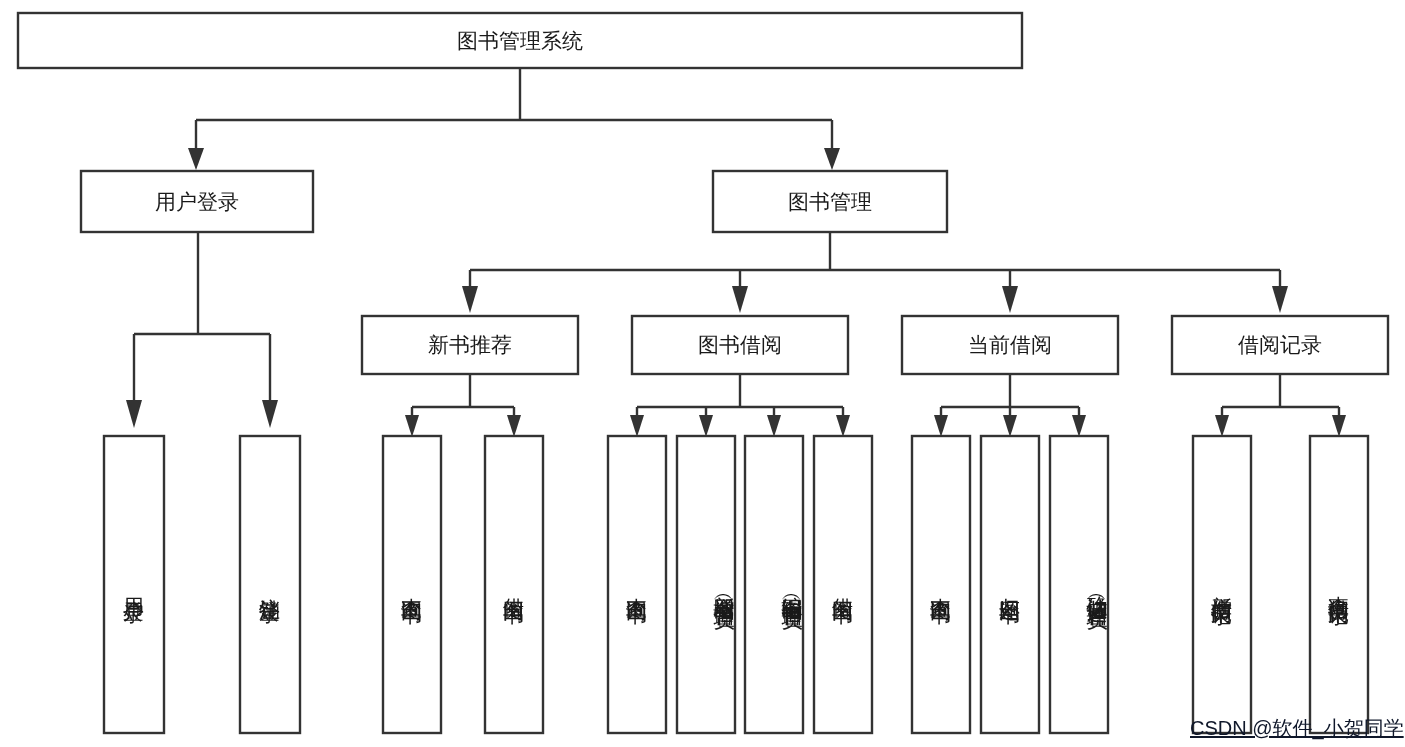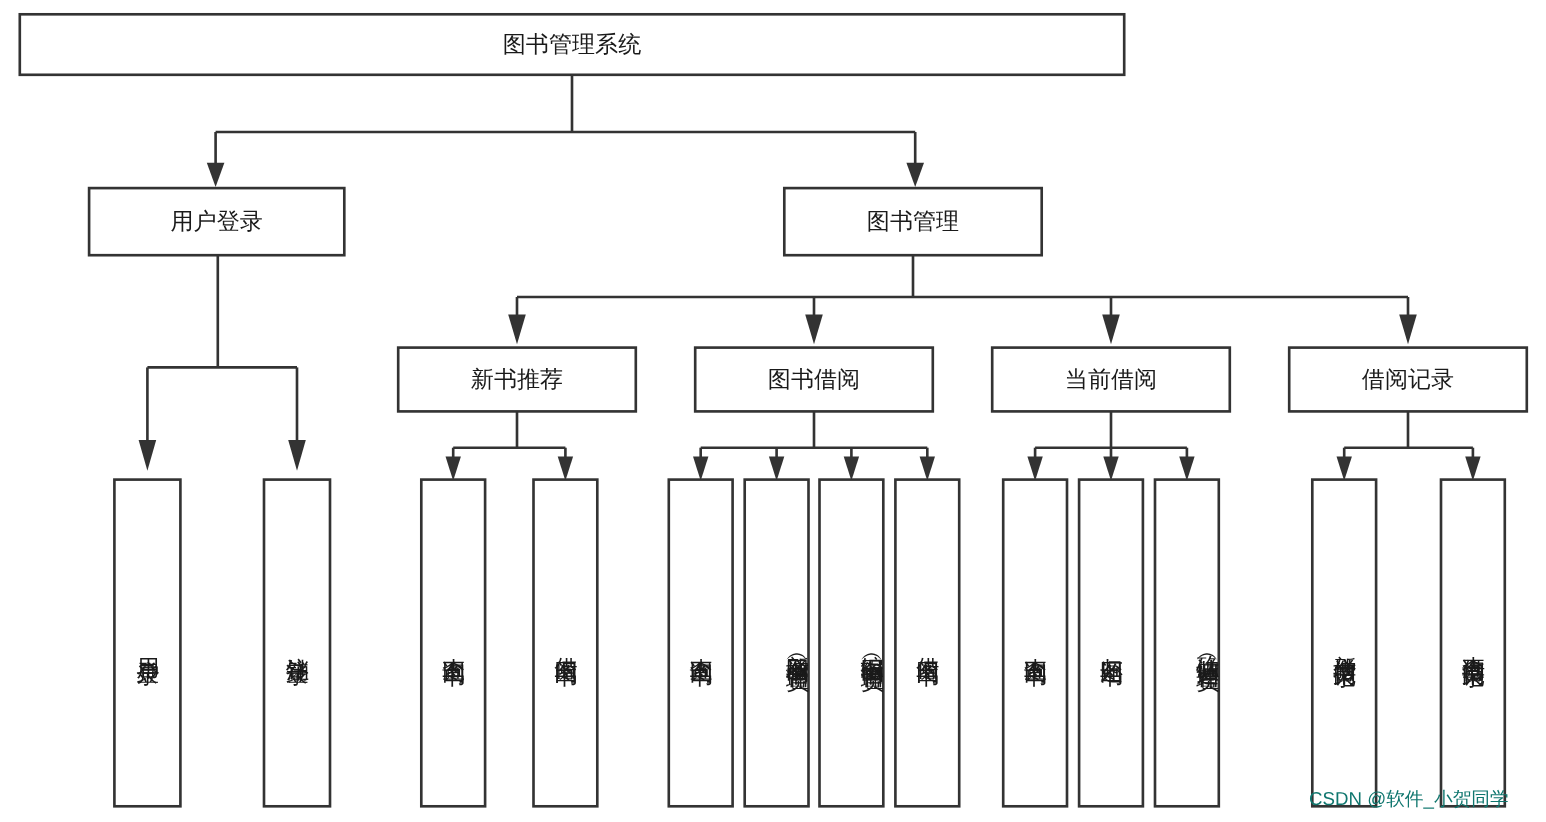--- a/index.html
+++ b/index.html
@@ -59,24 +59,25 @@
     line-height: 1;
     text-align: center;
     white-space: nowrap;
     pointer-events: none;
   }
   .watermark {
     position: absolute;
     left: 1190px;
     top: 715px;
     font-family: "Liberation Sans", "DejaVu Sans", sans-serif;
-    font-size: 17px;
-    color: #0f766e;
+    font-size: 20px;
+    color: #0f172a;
     white-space: nowrap;
     user-select: none;
+    text-decoration: underline;
   }
 </style>
 </head>
 <body>
 
 <div id="diagram-root">
 
   <svg class="diagram-svg" viewBox="0 0 1405 747" xmlns="http://www.w3.org/2000/svg">
     <defs></defs>
 

